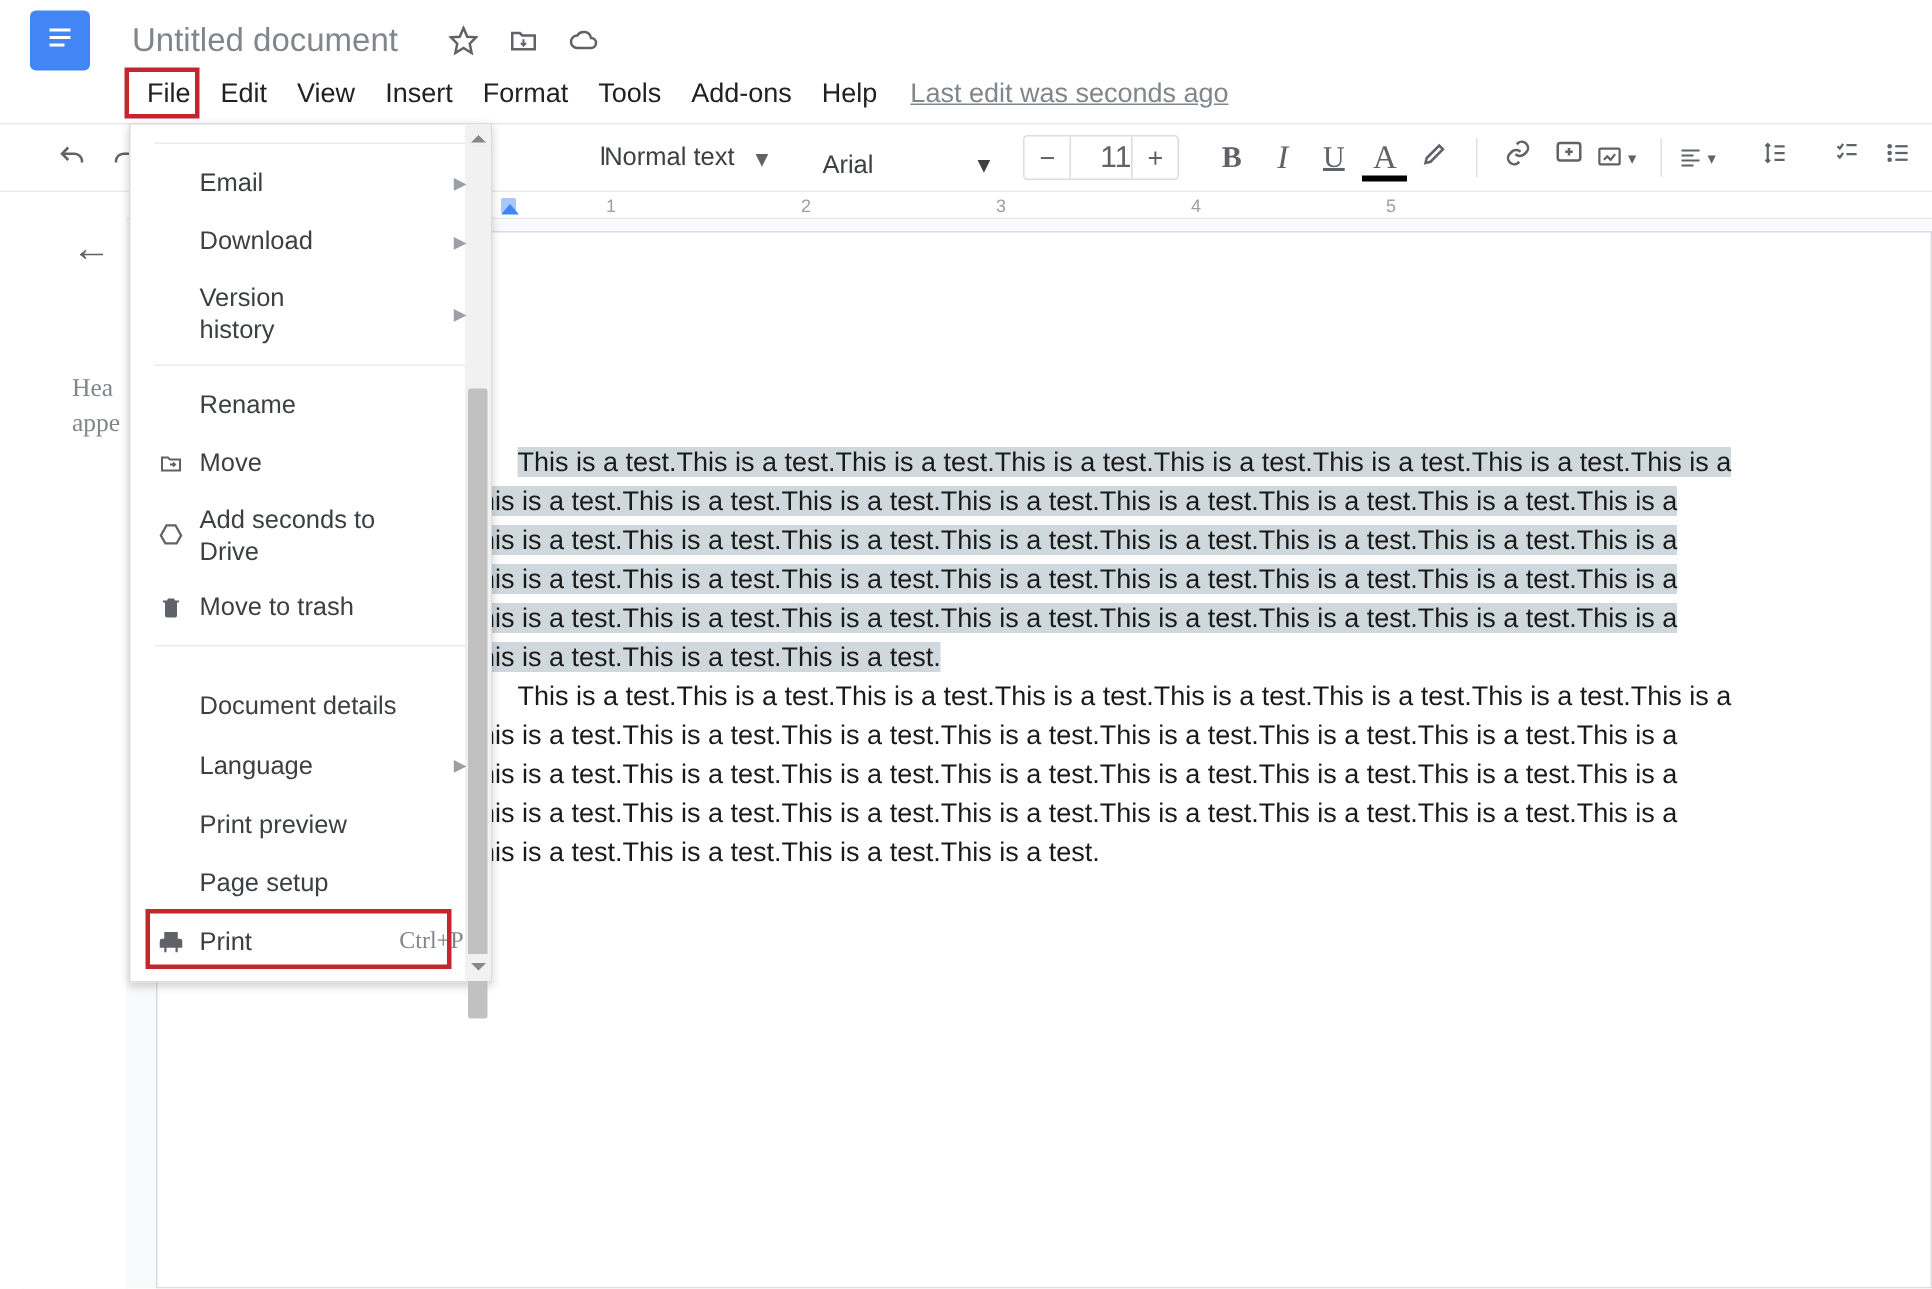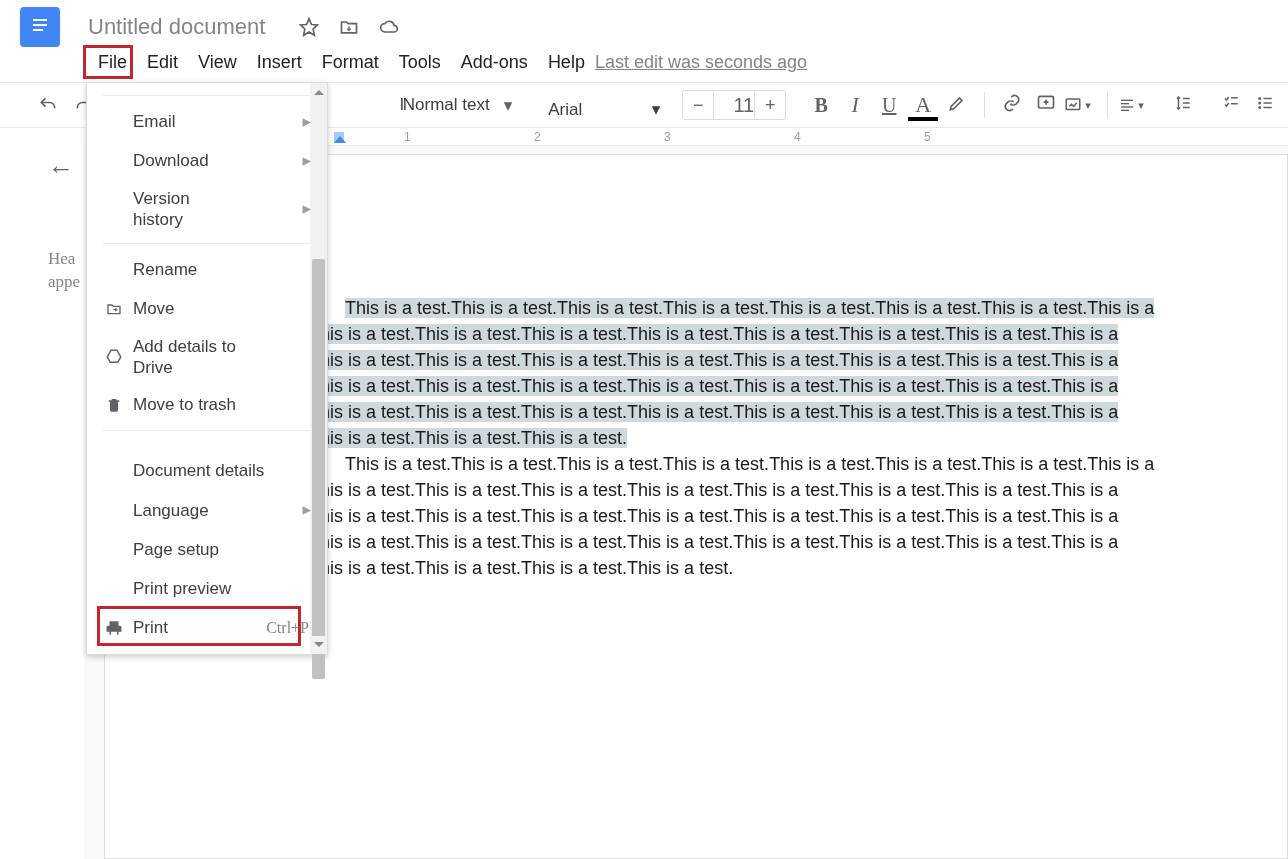--- a/index.html
+++ b/index.html
@@ -49,21 +49,21 @@
     color: #202124;
     position: relative;
   }
   .menubar .menu-item {
     padding: 4px 10px;
     cursor: pointer;
   }
   .menubar .last-edit {
     color: #80868b;
     text-decoration: underline;
-    margin-left: 0;
+    margin-left: 12px;
     font-size: 18px;
   }
   .file-highlight {
     position: absolute;
     left: 83px; top: -3px;
     width: 50px; height: 34px;
     border: 3px solid #c1272d;
     pointer-events: none;
   }
   
@@ -500,48 +500,48 @@
         </svg>
       </span>
     <span>Move</span>
   </div>
   <div class="dd-item two-line">
     <span class="ic">
         <svg width="18" height="18" viewBox="0 0 24 24" fill="none" stroke="#5f6368" stroke-width="2">
           <path d="M8 3l8 0 5 9-4 7H7l-4-7z"></path>
         </svg>
       </span>
-    <span style="width:140px">Add details to Drive</span>
+    <span style="width:140px">Add seconds to Drive</span>
   </div>
   <div class="dd-item">
     <span class="ic">
         <svg width="16" height="18" viewBox="0 0 24 24" fill="#5f6368">
           <path d="M6 7h12v13a2 2 0 01-2 2H8a2 2 0 01-2-2V7zm3-4h6l1 2h4v2H4V5h4l1-2z"></path>
         </svg>
       </span>
     <span>Move to trash</span>
   </div>
   <div class="dd-sep"></div>
   <div style="height:14px"></div>
   <div class="dd-item">
       <span class="ic"></span>
       <span>Document details</span>
     </div>
   <div class="dd-item">
       <span class="ic"></span>
       <span>Language</span>
       <span class="arrow">▸</span>
     </div>
+  <div class="dd-item">
+      <span class="ic"></span>
+      <span>Print preview</span>
+    </div>
   <div class="dd-item" id="page-setup-item">
       <span class="ic"></span>
       <span>Page setup</span>
-    </div>
-  <div class="dd-item">
-      <span class="ic"></span>
-      <span>Print preview</span>
     </div>
   <div class="dd-item">
     <span class="ic">
         <svg width="18" height="18" viewBox="0 0 24 24" fill="#5f6368">
           <path d="M6 9V3h12v6h2a2 2 0 012 2v6h-4v4H6v-4H2v-6a2 2 0 012-2h2zm2 8v4h8v-4H8z"></path>
         </svg>
       </span>
     <span>Print</span>
     <span class="shortcut">Ctrl+P</span>
   </div>

